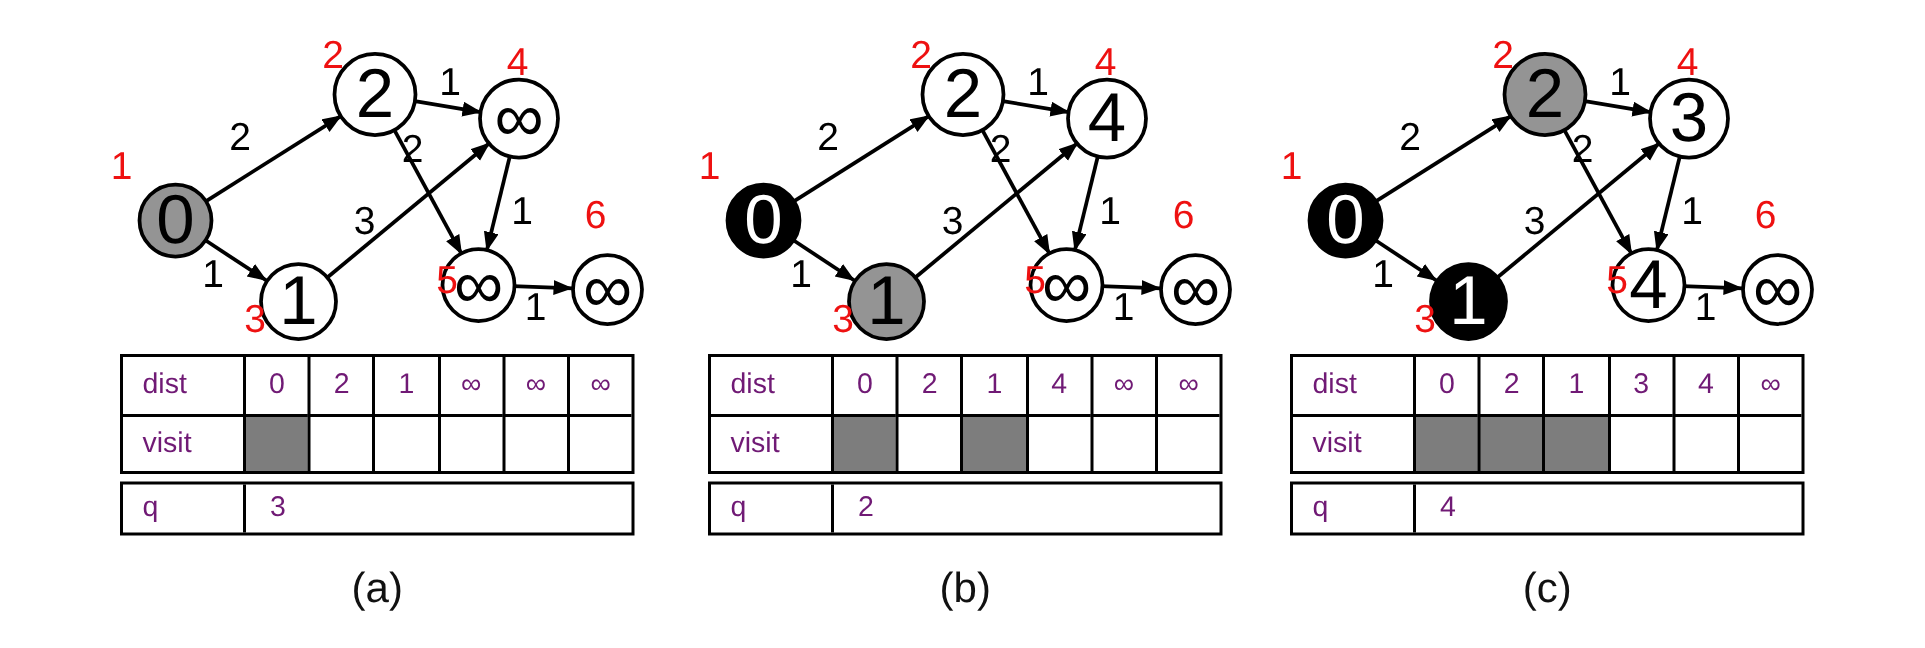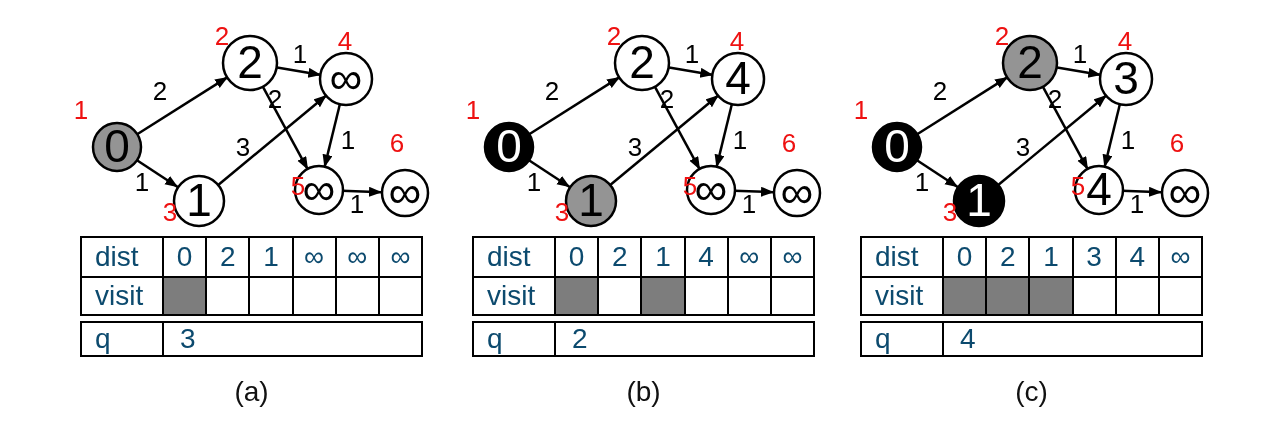--- a/index.html
+++ b/index.html
@@ -11,21 +11,21 @@
   svg.graph line { stroke: #000; stroke-width: 2.5px; }
   svg.graph circle.node { stroke: #000; stroke-width: 2.5px; }
   .nval { font-size: 46px; text-anchor: middle; font-family: "Liberation Sans", sans-serif; }
   .wlab { font-size: 26px; fill: #000; text-anchor: middle; font-family: "Liberation Sans", sans-serif; }
   .nidx { font-size: 26px; fill: #ee1111; text-anchor: middle; font-family: "Liberation Sans", sans-serif; }
   .tbl { position: absolute; left: 25px; width: 343px; display: grid; border: 2px solid #000; background: #fff; }
   .tbl-main { top: 236px; grid-template-columns: 80px repeat(6, 1fr); }
   .tbl-q { top: 321px; grid-template-columns: 80px 1fr; }
   .cell { display: flex; align-items: center; justify-content: center; height: 38px;
           border-left: 2px solid #000; border-top: 2px solid #000;
-          font-size: 28px; color: #0c4a6e; }
+          font-size: 19px; color: #701a75; }
   .tbl-q .cell { height: 32px; }
   .row1 { border-top: none; }
   .colA { border-left: none; justify-content: flex-start; padding-left: 13px; }
   .qv { justify-content: flex-start; padding-left: 16px; }
   .filled { background: #7d7d7d; }
   .caption { position: absolute; top: 376px; left: 25px; width: 343px; text-align: center;
              font-size: 28px; color: #111; }
 </style>
 </head>
 <body>

